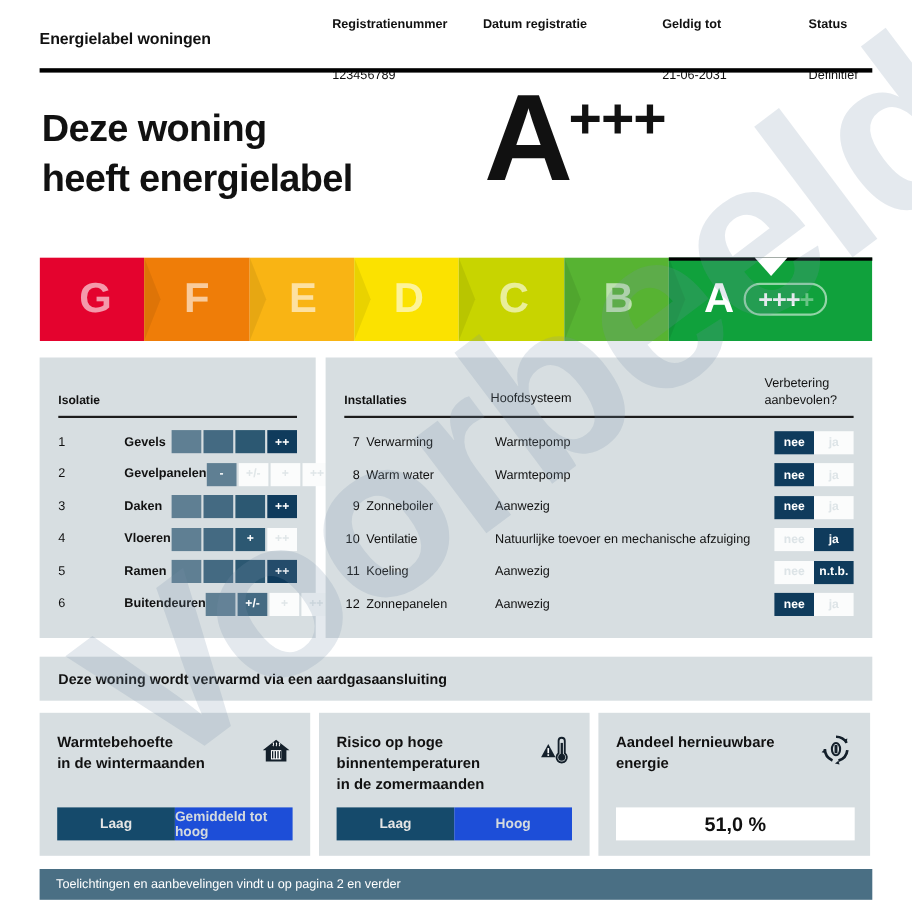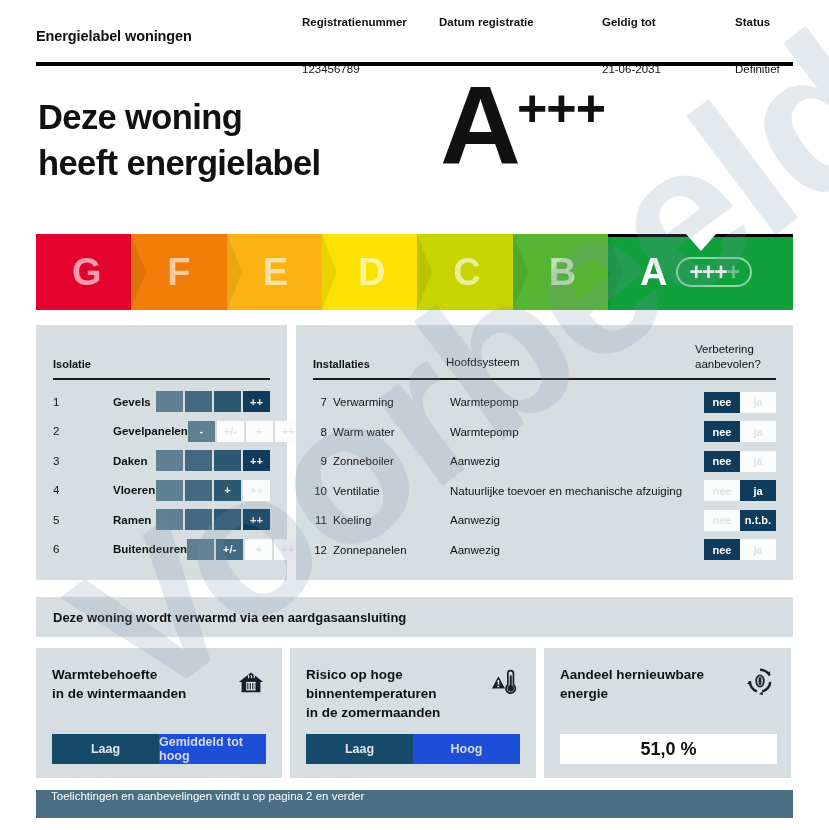--- a/index.html
+++ b/index.html
@@ -397,20 +397,21 @@
     font-weight: bold;
   }
 
   
   .footer {
     position: absolute;
     left: 36px; top: 790px;
     width: 757px; height: 28px;
     background: #4a6f84;
     display: flex;
+    align-items: center;
   }
   .footer span {
     margin-left: 15px;
     font-size: 11.5px;
     color: #ffffff;
   }
 </style>
 </head>
 <body>
 

